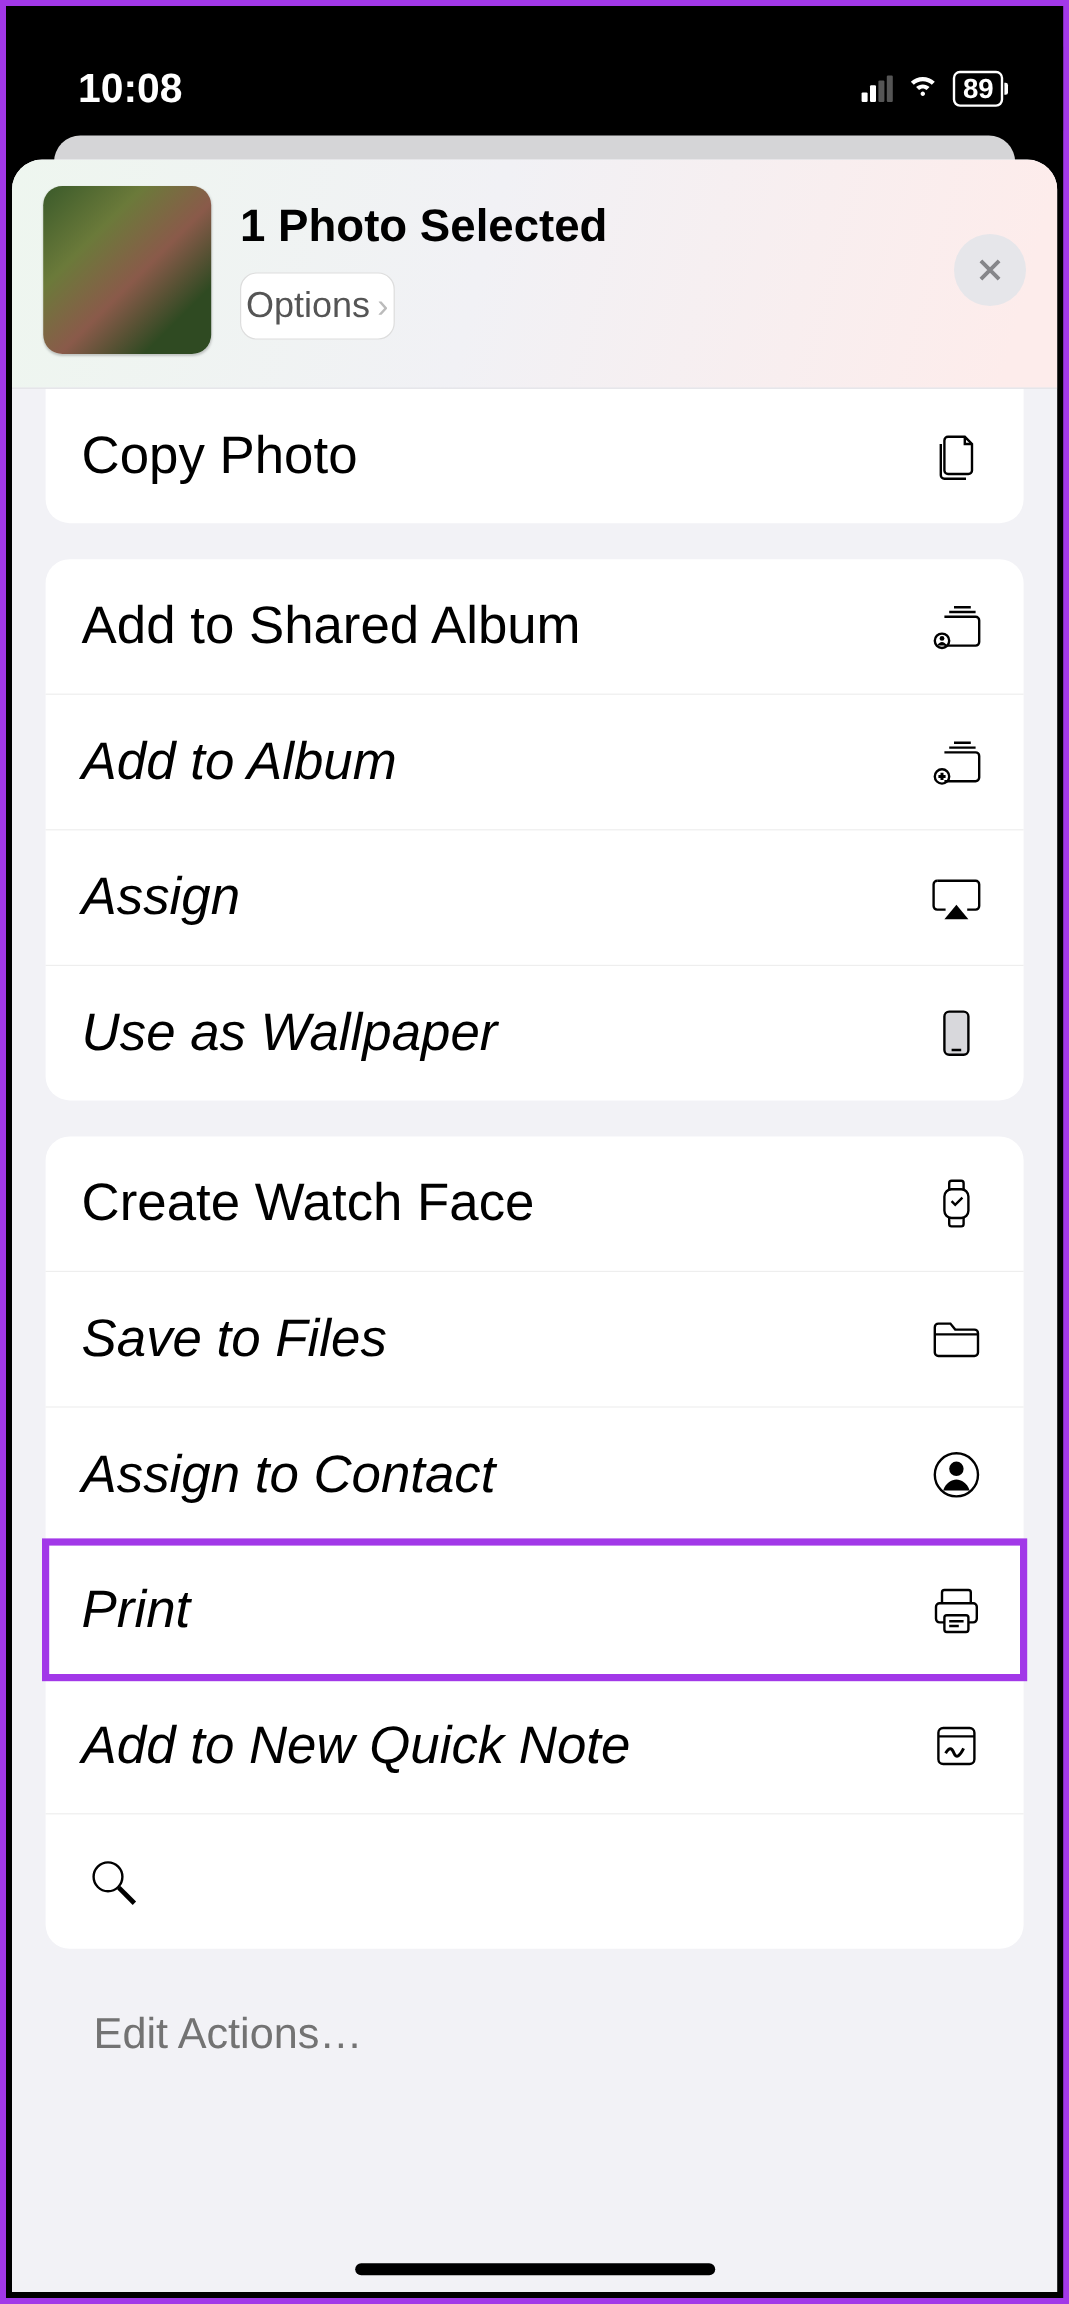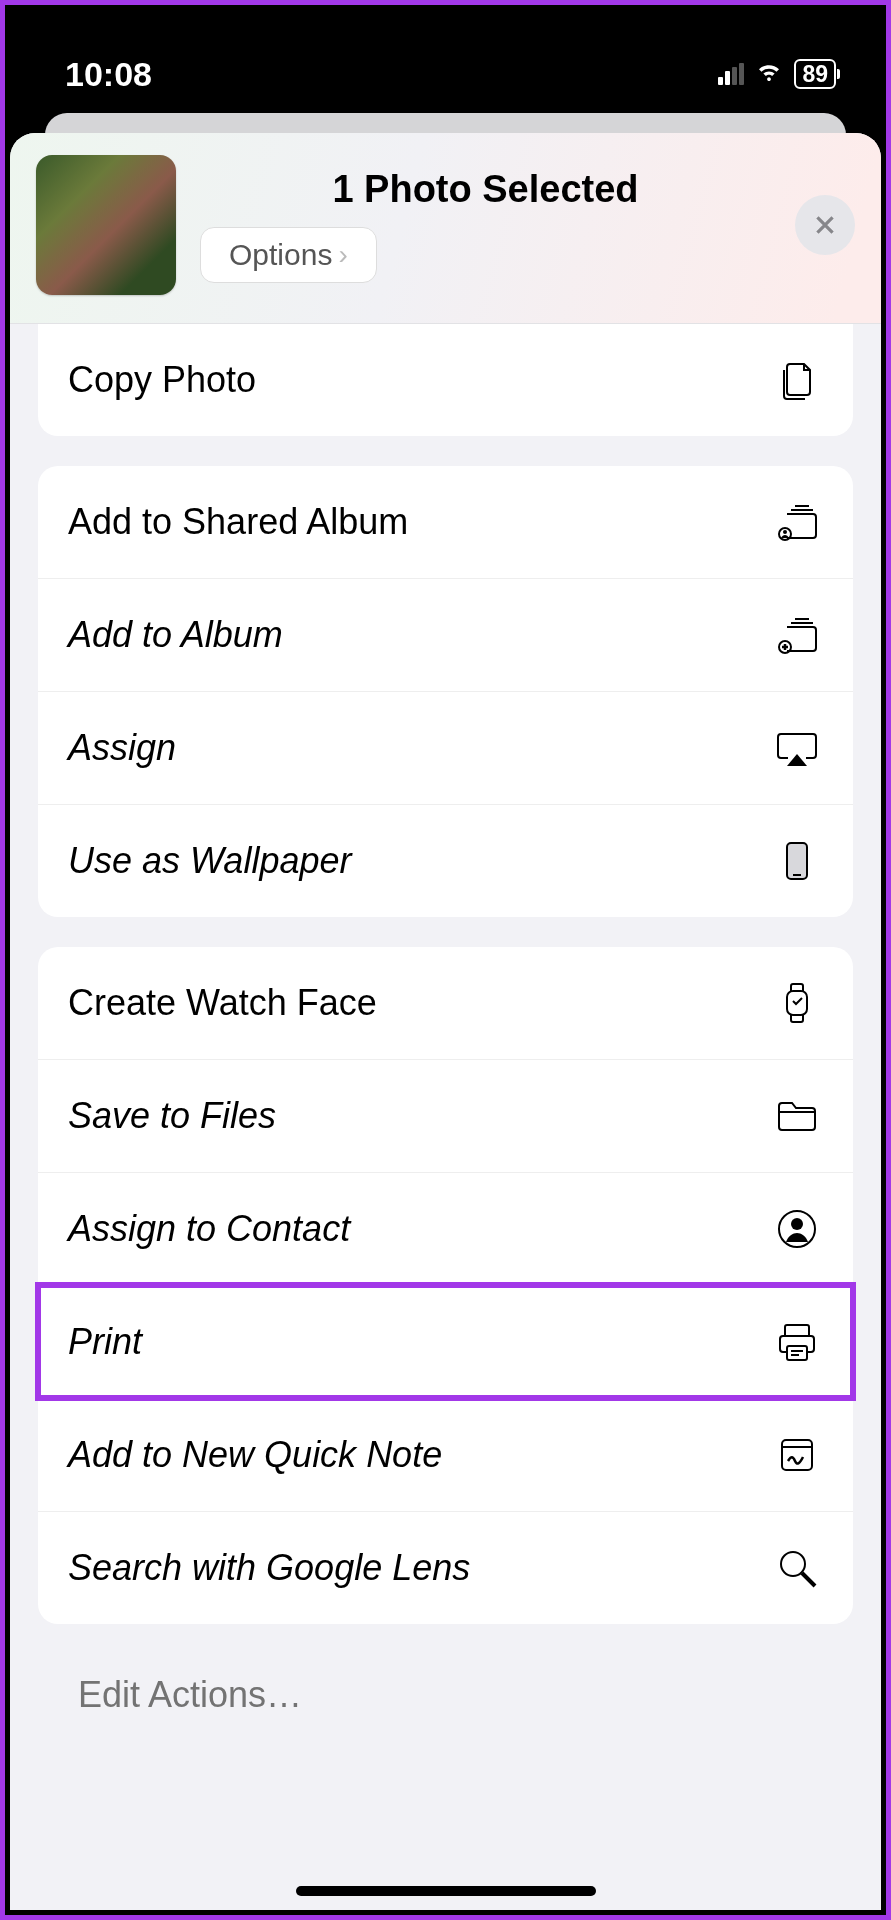--- a/index.html
+++ b/index.html
@@ -77,26 +77,26 @@
     background: linear-gradient(105deg,#eef6ef 0%,#f1f1f5 45%,#fdeceb 95%);
   }
   .thumb {
     width: 140px; height: 140px;
     border-radius: 16px;
     background: linear-gradient(135deg,#3a5a2a 0%,#6b7a3a 30%,#8a5a4a 55%,#2f4a22 80%);
     background-size: cover;
     box-shadow: 0 1px 2px rgba(0,0,0,.2);
   }
   .header-text { flex:1; }
-  .header-title { font-size: 38px; font-weight: 700; color:#000; margin-bottom: 16px; text-align: center;}
+  .header-title { font-size: 38px; font-weight: 700; color:#000; margin-bottom: 16px;}
   .options-pill {
     display:inline-flex; align-items:center; gap:6px;
     background:#fff; border:1px solid #ddd;
     border-radius: 14px;
-    padding: 10px 28px;
+    padding: 10px 4px;
     font-size: 30px; color:#555;
   }
   .options-pill .chev{ color:#bbb; font-size:28px;}
   .close-btn {
     width:60px; height:60px; border-radius:50%;
     background:#e6e6ea; display:flex; align-items:center; justify-content:center;
     color:#7a7a7e; font-size:34px; font-weight:400;
   }
   .close-btn svg{ width:26px; height:26px; stroke:#86868a; stroke-width:3; fill:none;}
   .sheet-body {
@@ -108,21 +108,21 @@
     background:#fff;
     border-radius: 20px;
     margin-top: 0;
     margin-bottom: 30px;
     overflow: visible;
   }
   .group.first { margin-top:0; border-radius: 0 0 20px 20px;}
   .row {
     display:flex; align-items:center; justify-content:space-between;
     padding: 30px 30px;
-    font-size: 36px;
+    font-size: 44px;
     color:#000;
     position: relative;
   }
   .row + .row { border-top: 1px solid #eee; font-style: italic; }
   .row .icon { width:52px; height:52px; display:flex; align-items:center; justify-content:center;}
   .row .icon svg { width:48px; height:48px; stroke:#000; stroke-width:2; fill:none; }
   .row.highlight {
     outline: 6px solid #a238e8;
     outline-offset: -3px;
     z-index: 2;
@@ -287,21 +287,20 @@
         <span>Add to New Quick Note</span>
         <span class="icon">
           <svg viewBox="0 0 48 48">
               <rect x="9" y="9" width="30" height="30" rx="4"></rect>
               <line x1="9" y1="16" x2="39" y2="16"></line>
               <path d="M15 30c3-5 5-5 7 0s5 2 8-4" stroke-width="2.5"></path>
             </svg>
         </span>
       </div>
       <div class="row">
-        <span>Search with Google Lens</span>
         <span class="icon">
           <svg viewBox="0 0 48 48">
               <circle cx="20" cy="20" r="12"></circle>
               <line x1="29" y1="29" x2="42" y2="42" stroke-width="4"></line>
             </svg>
         </span>
       </div>
     </div>
 
     <div class="edit-link">Edit Actions…</div>

